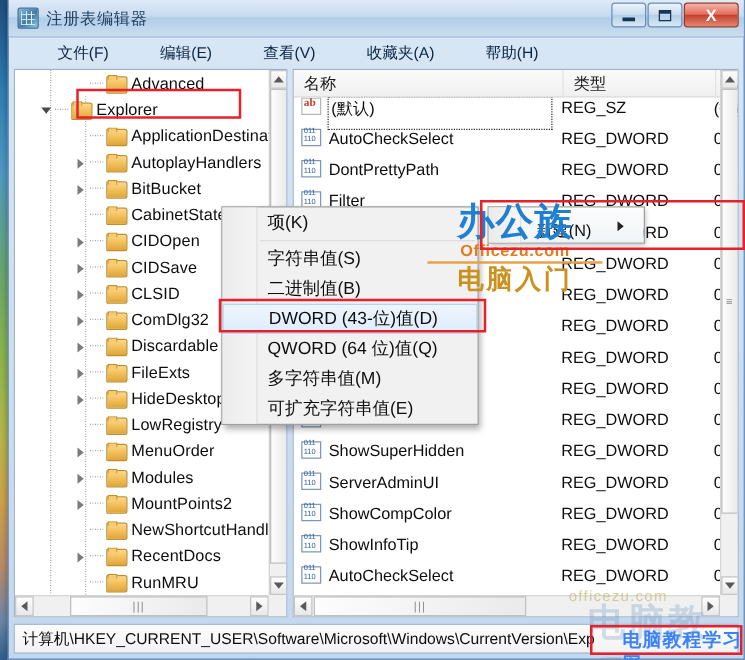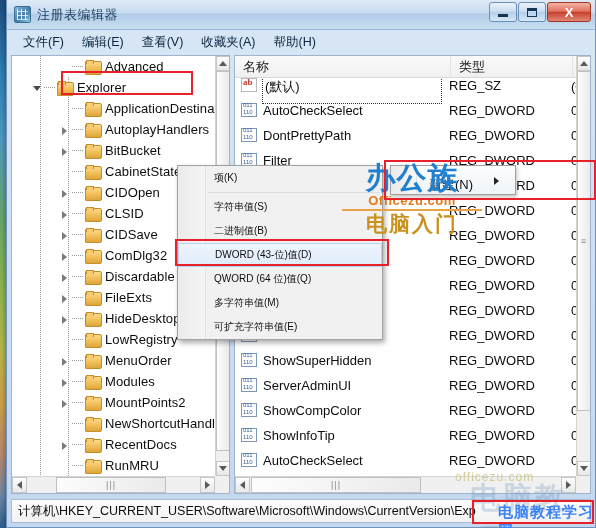--- a/index.html
+++ b/index.html
@@ -55,21 +55,21 @@
     border-color:#9e3522; color:#fff; font-weight:bold; font-size:13px;
   }
   .glyph-min{ width:10px; height:3px; background:#153554; margin-top:6px; }
   .glyph-max{ width:10px; height:9px; border:1px solid #153554; border-top-width:3px; }
 
   
   #menubar{
     position:absolute; left:0; top:30px; width:100%; height:24px;
     display:flex; align-items:center; padding-left:8px; gap:2px;
   }
-  .menuitem{ font-size:12.5px; color:#0b2440; padding:14px 8px; white-space:nowrap; }
+  .menuitem{ font-size:12.5px; color:#0b2440; padding:14px 8px; white-space:nowrap;margin-left:23px; }
 
   
   #panes{
     position:absolute; left:4px; top:55px; right:4px; bottom:33px;
     display:flex;
   }
   .pane{
     background:#fff; border:1px solid #9db4cb; position:relative; overflow:hidden;
   }
   #leftpane{ width:219px; flex:none; }
@@ -206,21 +206,21 @@
     background:#f1f1f1; border:1px solid #a0a0a0;
     box-shadow:2px 3px 5px rgba(0,0,0,.32); z-index:40;
   }
   #ctxmenu .stripe{
     position:absolute; left:0; top:0; bottom:0; width:28px;
     background:linear-gradient(90deg,#ececec,#f4f4f4);
     border-right:1px solid #e0e0e0;
   }
   .citem{
     position:relative; height:24px; display:flex; align-items:center;
-    padding-left:36px; font-size:10px; color:#0d0d0d; white-space:nowrap; z-index:2;
+    padding-left:36px; font-size:14px; color:#0d0d0d; white-space:nowrap; z-index:2;
   }
   .citem.hl{
     background:linear-gradient(180deg,#eef5fd,#dfecfb);
     border:1px solid #b7d4ef;
   }
   .csep{ height:1px; background:#dcdcdc; margin:2px 2px 2px 30px; position:relative; z-index:2; }
 
   
   #newmenu{
     position:absolute; left:390px; top:165px; width:126px; height:30px;
@@ -353,28 +353,28 @@
               <div class="twisty has"></div>
               <div class="dots"></div>
               <div class="folder"></div>
               <div class="tlabel">CIDOpen</div>
             </div>
             <div class="trow">
               <div class="indent" style="width: 46px;"></div>
               <div class="twisty has"></div>
               <div class="dots"></div>
               <div class="folder"></div>
+              <div class="tlabel">CIDSave</div>
+            </div>
+            <div class="trow">
+              <div class="indent" style="width: 46px;"></div>
+              <div class="twisty has"></div>
+              <div class="dots"></div>
+              <div class="folder"></div>
               <div class="tlabel">CLSID</div>
-            </div>
-            <div class="trow">
-              <div class="indent" style="width: 46px;"></div>
-              <div class="twisty has"></div>
-              <div class="dots"></div>
-              <div class="folder"></div>
-              <div class="tlabel">CIDSave</div>
             </div>
             <div class="trow">
               <div class="indent" style="width: 46px;"></div>
               <div class="twisty has"></div>
               <div class="dots"></div>
               <div class="folder"></div>
               <div class="tlabel">ComDlg32</div>
             </div>
             <div class="trow">
               <div class="indent" style="width: 46px;"></div>

